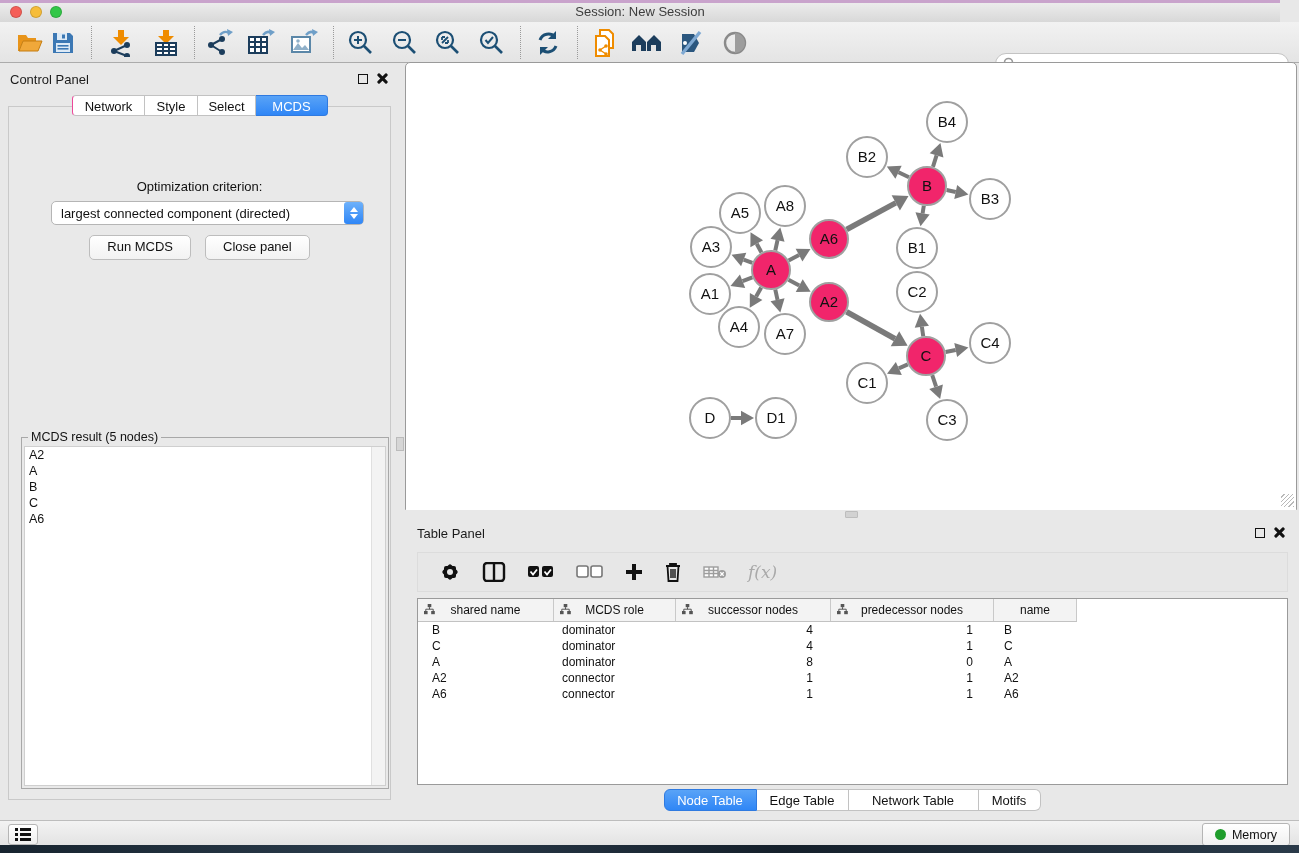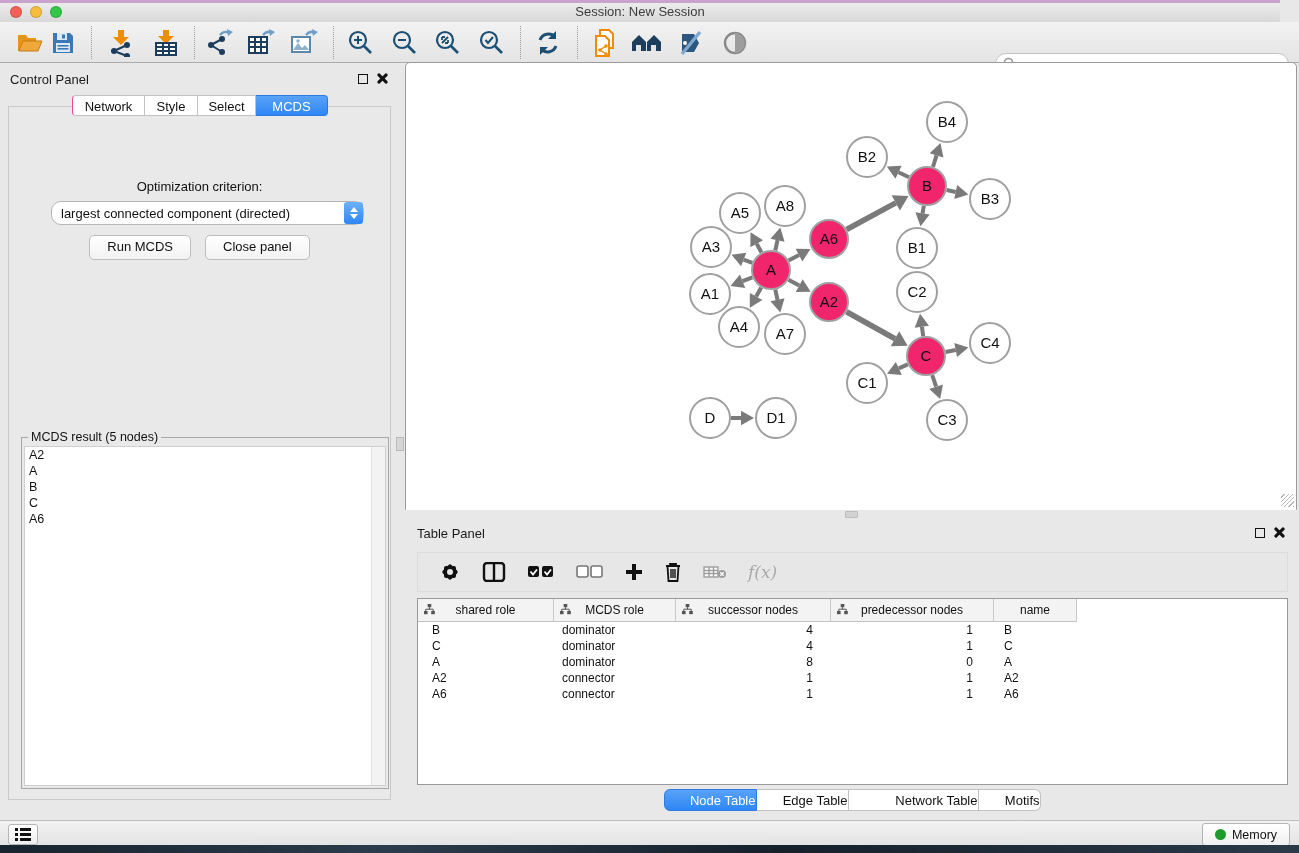--- a/index.html
+++ b/index.html
@@ -39,21 +39,21 @@
     border:1px solid #c9c9c9;box-sizing:border-box;}
   .cp-tabs{position:absolute;left:0;top:33px;width:400px;display:flex;justify-content:center;z-index:3;}
   .cp-tab{height:21px;line-height:21px;text-align:center;font-size:13px;background:#fff;
     border:1px solid #c2c2c2;border-left:none;box-sizing:border-box;color:#111;cursor:default;}
   .cp-tab.first{border-left:1px solid #ec4899;border-radius:4px 0 0 4px;}
   .cp-tab.last{border-radius:0 4px 4px 0;}
   .cp-tab.active{background:linear-gradient(#59a3f7,#2f86f6);color:#fff;border-color:#2f7ae0;}
 
   .opt-label{position:absolute;left:0;top:72px;width:100%;text-align:center;font-size:13px;color:#111;}
   .cp-select{position:absolute;left:42px;top:94px;width:313px;height:24px;background:#fff;
-    border:1px solid #b5b5b5;border-radius:10px;box-sizing:border-box;display:flex;align-items:center;cursor:default;}
+    border:1px solid #b5b5b5;border-radius:5px;box-sizing:border-box;display:flex;align-items:center;cursor:default;}
   .cp-select .val{flex:1;font-size:13px;padding-left:9px;color:#111;white-space:nowrap;overflow:hidden;}
   .stepper{width:19px;height:22px;margin-right:0px;border-radius:3px;background:linear-gradient(#6db1fb,#2f86f6);
     display:flex;flex-direction:column;align-items:center;justify-content:center;gap:2px;}
   .stepper .up,.stepper .dn{width:0;height:0;border-left:4px solid transparent;border-right:4px solid transparent;}
   .stepper .up{border-bottom:5px solid #fff;}
   .stepper .dn{border-top:5px solid #fff;}
   .cp-buttons{position:absolute;left:0;top:128px;width:100%;display:flex;justify-content:center;gap:14px;}
   .mac-btn{height:23px;line-height:21px;padding:0 17px;background:linear-gradient(#ffffff,#f2f2f2);
     border:1px solid #bdbdbd;border-radius:5px;font-size:13px;color:#111;cursor:default;}
 
@@ -89,21 +89,21 @@
   .tp-table{position:absolute;left:12px;top:79px;width:871px;height:187px;background:#fff;
     border:1px solid #9a9a9a;box-sizing:border-box;overflow:hidden;}
   .thead{position:absolute;left:0;top:0;height:22px;display:flex;background:#f3f3f3;border-bottom:1px solid #c2c2c2;}
   .th{position:relative;box-sizing:border-box;border-right:1px solid #c9c9c9;display:flex;align-items:center;justify-content:center;
       font-size:12px;color:#111;cursor:default;}
   .th .hicon{position:absolute;left:6px;top:5px;}
   .trow{display:flex;height:16px;align-items:center;cursor:default;}
   .td{box-sizing:border-box;font-size:12px;color:#111;white-space:nowrap;overflow:hidden;}
 
   .tp-tabs{position:absolute;left:0;top:270px;width:100%;display:flex;justify-content:center;}
-  .tp-tab{height:22px;line-height:22px;text-align:right;font-size:13px;background:#fff;color:#111;
+  .tp-tab{height:22px;line-height:22px;text-align:center;font-size:13px;background:#fff;color:#111;
     border:1px solid #c2c2c2;border-left:none;box-sizing:border-box;cursor:default;}
   .tp-tab.first{border-left:1px solid #c2c2c2;border-radius:6px 0 0 6px;}
   .tp-tab.last{border-radius:0 6px 6px 0;}
   .tp-tab.active{background:linear-gradient(#59a3f7,#2f86f6);color:#fff;border-color:#2f7ae0;}
 
   
   .statusbar{position:absolute;left:0;top:820px;width:1299px;height:25px;
     background:linear-gradient(#f3f3f3,#e3e3e3);border-top:1px solid #bdbdbd;box-sizing:border-box;}
   .list-btn{position:absolute;left:8px;top:3px;width:28px;height:19px;background:linear-gradient(#fff,#eee);
     border:1px solid #b5b5b5;border-radius:3px;display:flex;align-items:center;justify-content:center;cursor:default;}
@@ -507,21 +507,21 @@
 
     <div class="tp-table">
       <div class="thead" id="table-head">
           <div class="th" style="width: 136px;">
             <svg width="11" height="11" viewBox="0 0 11 11" class="hicon">
               <rect x="3.7" y="0" width="3.6" height="3.2" fill="#555"></rect>
               <rect x="0" y="7" width="3.6" height="3.2" fill="#555"></rect>
               <rect x="7.2" y="7" width="3.6" height="3.2" fill="#555"></rect>
               <path d="M5.5 3.2v2M1.8 7V5.2h7.4V7" stroke="#555" stroke-width="1" fill="none"></path>
             </svg>
-            <span>shared role</span>
+            <span>shared name</span>
           </div>
           <div class="th" style="width: 122px;">
             <svg width="11" height="11" viewBox="0 0 11 11" class="hicon">
               <rect x="3.7" y="0" width="3.6" height="3.2" fill="#555"></rect>
               <rect x="0" y="7" width="3.6" height="3.2" fill="#555"></rect>
               <rect x="7.2" y="7" width="3.6" height="3.2" fill="#555"></rect>
               <path d="M5.5 3.2v2M1.8 7V5.2h7.4V7" stroke="#555" stroke-width="1" fill="none"></path>
             </svg>
             <span>MCDS role</span>
           </div>

